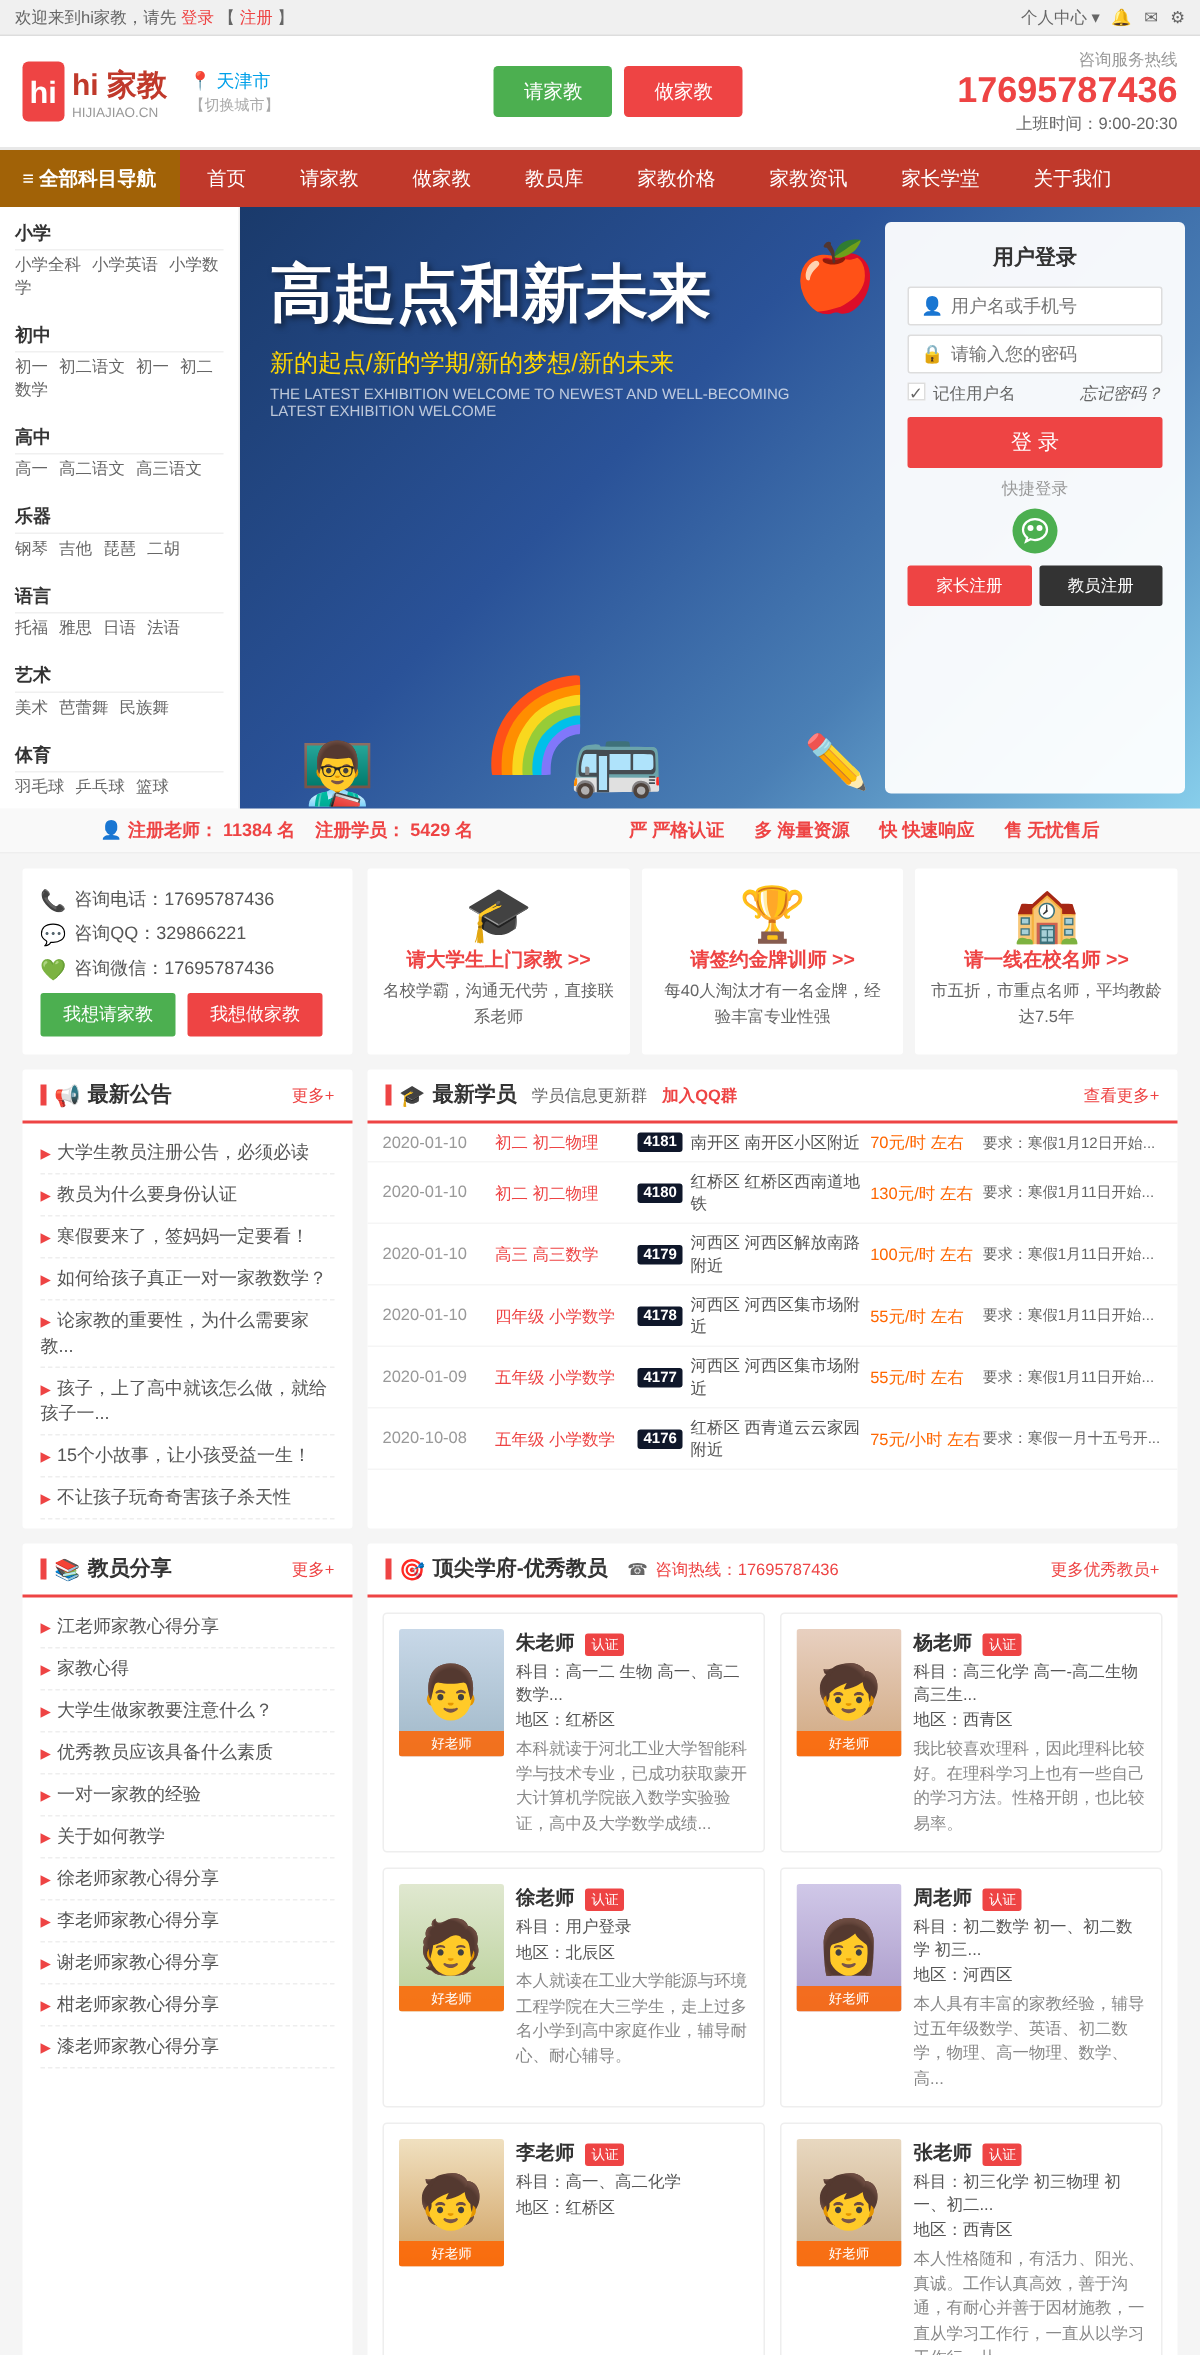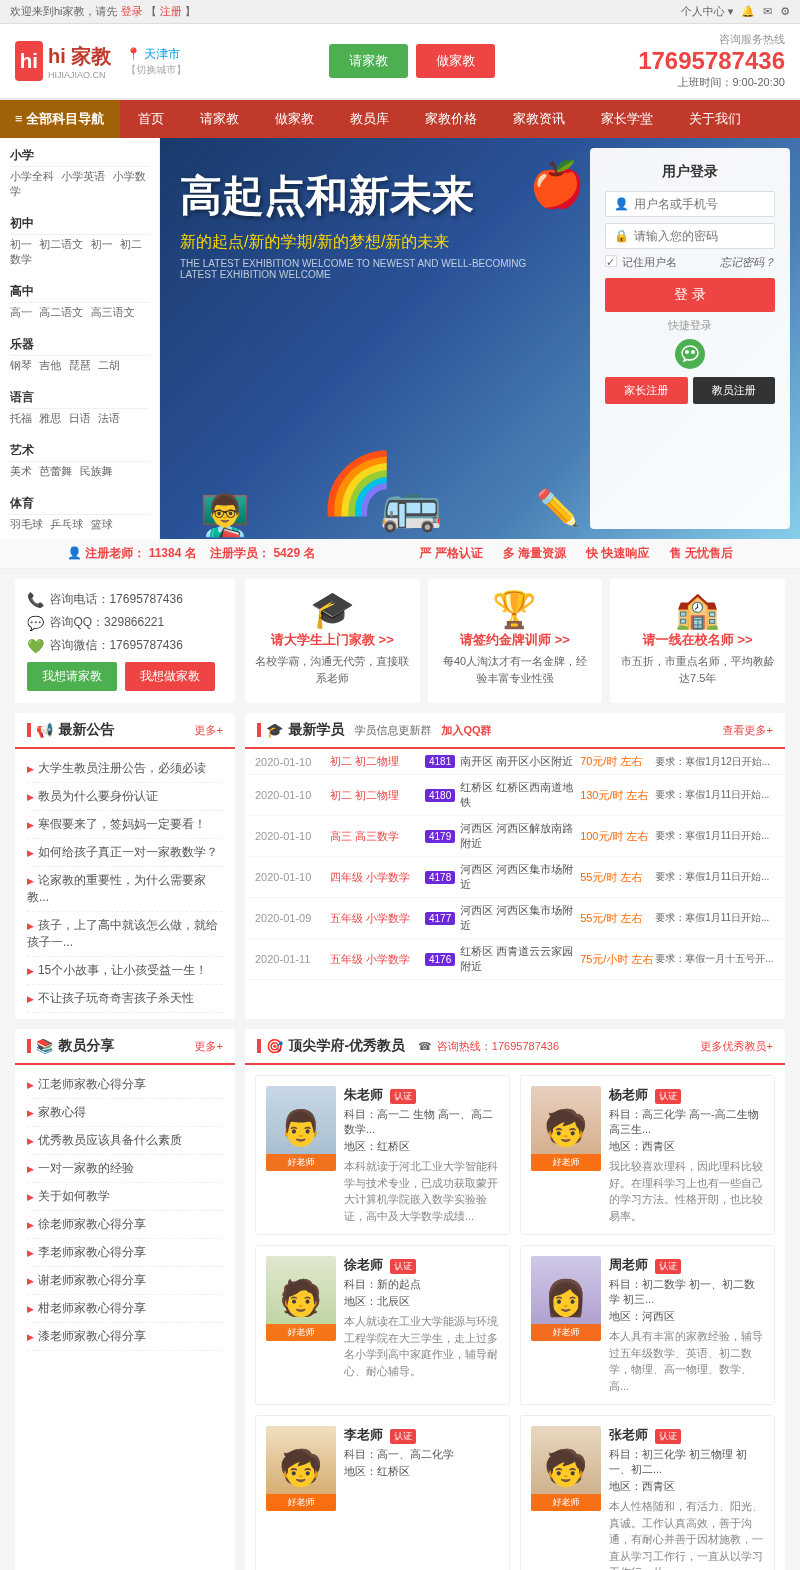--- a/index.html
+++ b/index.html
@@ -90,21 +90,21 @@
     .section-title::before { content: ''; display: inline-block; width: 4px; height: 14px; background: #e44; }
     .more-link { font-size: 11px; color: #e44; cursor: pointer; text-decoration: none; }
     .ann-list { padding: 6px 12px; }
     .ann-item { padding: 5px 0; border-bottom: 1px dashed #eee; font-size: 12px; color: #555; cursor: pointer; }
     .ann-item::before { content: '▶'; color: #e44; font-size: 9px; margin-right: 4px; }
     
     
     .news-item { display: flex; align-items: center; padding: 5px 10px; border-bottom: 1px solid #f5f5f5; font-size: 11px; }
     .news-date { color: #999; width: 75px; flex-shrink: 0; }
     .news-grade { color: #e44; width: 90px; flex-shrink: 0; }
-    .news-num { background: #6d28d9; color: white; padding: 1px 4px; margin: 0 5px; font-size: 10px; border-radius: 2px; }
+    .news-num { background: #0f172a; color: white; padding: 1px 4px; margin: 0 5px; font-size: 10px; border-radius: 2px; font-weight: bold; }
     .news-loc { color: #555; flex: 1; }
     .news-price { color: #f60; width: 75px; flex-shrink: 0; }
     .news-req { color: #666; flex: 1; font-size: 10px; }
     
     
     .teachers-row { display: flex; gap: 10px; margin-bottom: 10px; }
     .teacher-share { width: 220px; background: white; border-radius: 2px; }
     .teachers-main { flex: 1; background: white; border-radius: 2px; }
     .share-list { padding: 6px 12px; }
     .share-item { padding: 5px 0; border-bottom: 1px dashed #eee; font-size: 12px; color: #555; cursor: pointer; }
@@ -443,21 +443,21 @@
         </div>
         <div class="news-item">
           <span class="news-date">2020-01-09</span>
           <span class="news-grade">五年级 小学数学</span>
           <span class="news-num">4177</span>
           <span class="news-loc">河西区 河西区集市场附近 &nbsp;</span>
           <span class="news-price">55元/时 左右</span>
           <span class="news-req">要求：寒假1月11日开始...</span>
         </div>
         <div class="news-item">
-          <span class="news-date">2020-01-11</span>
+          <span class="news-date">2020-10-08</span>
           <span class="news-grade">五年级 小学数学</span>
           <span class="news-num">4176</span>
           <span class="news-loc">红桥区 西青道云云家园附近 &nbsp;</span>
           <span class="news-price">75元/小时 左右</span>
           <span class="news-req">要求：寒假一月十五号开...</span>
         </div>
       </div>
     </div>
   </div>
 
@@ -466,20 +466,21 @@
       <div class="section-header">
         <div class="section-title">
           <span>📚</span>
           <span>教员分享</span>
         </div>
         <a class="more-link">更多+</a>
       </div>
       <div class="share-list">
         <div class="share-item">江老师家教心得分享</div>
         <div class="share-item">家教心得</div>
+        <div class="share-item">大学生做家教要注意什么？</div>
         <div class="share-item">优秀教员应该具备什么素质</div>
         <div class="share-item">一对一家教的经验</div>
         <div class="share-item">关于如何教学</div>
         <div class="share-item">徐老师家教心得分享</div>
         <div class="share-item">李老师家教心得分享</div>
         <div class="share-item">谢老师家教心得分享</div>
         <div class="share-item">柑老师家教心得分享</div>
         <div class="share-item">漆老师家教心得分享</div>
       </div>
     </div>
@@ -530,21 +531,21 @@
         <div class="teacher-card">
           <div class="teacher-avatar">
             <div style="width:100%;height:100%;background:linear-gradient(180deg,#e0e8d0 0%,#b8d098 100%);display:flex;align-items:center;justify-content:center;font-size:35px;">🧑</div>
             <div class="teacher-badge">好老师</div>
           </div>
           <div class="teacher-info">
             <div>
               <span class="teacher-name">徐老师</span>
               <span class="teacher-cert">认证</span>
             </div>
-            <div class="teacher-subjects">科目：新的起点</div>
+            <div class="teacher-subjects">科目：用户登录</div>
             <div class="teacher-area">地区：北辰区</div>
             <div class="teacher-desc">本人就读在工业大学能源与环境工程学院在大三学生，走上过多名小学到高中家庭作业，辅导耐心、耐心辅导。</div>
           </div>
         </div>
 
         <div class="teacher-card">
           <div class="teacher-avatar">
             <div style="width:100%;height:100%;background:linear-gradient(180deg,#d0c8e8 0%,#a898c8 100%);display:flex;align-items:center;justify-content:center;font-size:35px;">👩</div>
             <div class="teacher-badge">好老师</div>
           </div>

